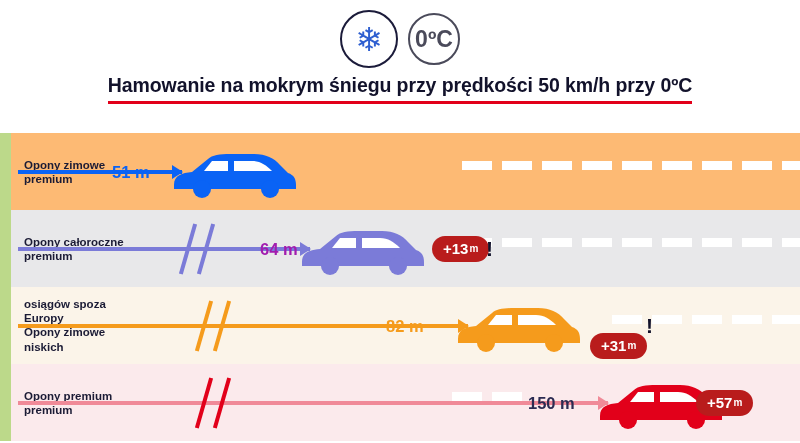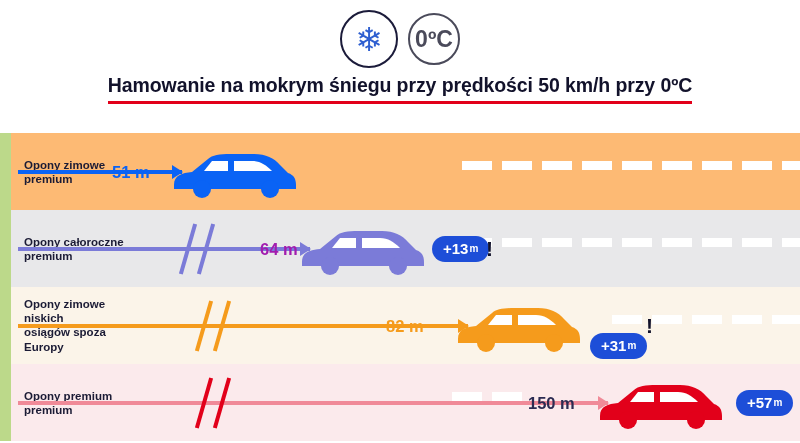--- a/index.html
+++ b/index.html
@@ -215,21 +215,21 @@
   }
 
   
   .delta {
     position: absolute;
     top: 50%;
     transform: translateY(-50%);
     height: 26px;
     padding: 0 11px;
     border-radius: 13px;
-    background: #1d4ed8;
+    background: #b91c1c;
     color: #ffffff;
     font-size: 15px;
     font-weight: bold;
     display: flex;
     align-items: center;
     white-space: nowrap;
   }
   .delta .unit {
     font-size: 10px;
     font-weight: bold;
@@ -338,22 +338,22 @@
   <div class="lane lane-3">
     <div class="edge"></div>
     <div class="dashes">
       <div class="dash" style="left:612px;width:30px;"></div>
       <div class="dash" style="left:652px;width:30px;"></div>
       <div class="dash" style="left:692px;width:30px;"></div>
       <div class="dash" style="left:732px;width:30px;"></div>
       <div class="dash" style="left:772px;width:30px;"></div>
     </div>
     <div class="lane-label">
+      <div>osiągów spoza Europy</div>
       <div>Opony zimowe niskich</div>
-      <div>osiągów spoza Europy</div>
     </div>
     <div class="bar bar-3" style="left:18px;width:450px;">
       <span class="arrow-head"></span>
     </div>
     <div class="breaks br-3" style="left:196px;">
         <i></i>
         <i></i>
       </div>
     <div class="dist dist-3" style="left:386px;">82 m</div>
     <div class="car" style="left:452px;">
@@ -392,19 +392,19 @@
     <div class="dist dist-4" style="left:528px;">150 m</div>
     <div class="car" style="left:594px;">
       <svg width="130" height="50" viewBox="0 0 130 50">
         <path d="M6 36 C6 26 14 24 24 23 L40 10 C44 6 52 5 62 5 L86 5 C98 5 106 9 112 16 L120 24 C126 26 128 30 128 36 L128 40 L6 40 Z" fill="#e2001a"></path>
         <path d="M44 12 L60 12 L60 22 L36 22 Z" fill="#ffffff"></path>
         <path d="M66 12 L84 12 C92 12 98 16 104 22 L66 22 Z" fill="#ffffff"></path>
         <circle cx="34" cy="40" r="9" fill="#e2001a"></circle>
         <circle cx="102" cy="40" r="9" fill="#e2001a"></circle>
       </svg>
     </div>
-    <div class="delta" style="left:736px;">
+    <div class="delta" style="left:696px;">
       <span>+57</span>
       <span class="unit">m</span>
     </div>
   </div>
 
 </div>
 
 </body></html>

